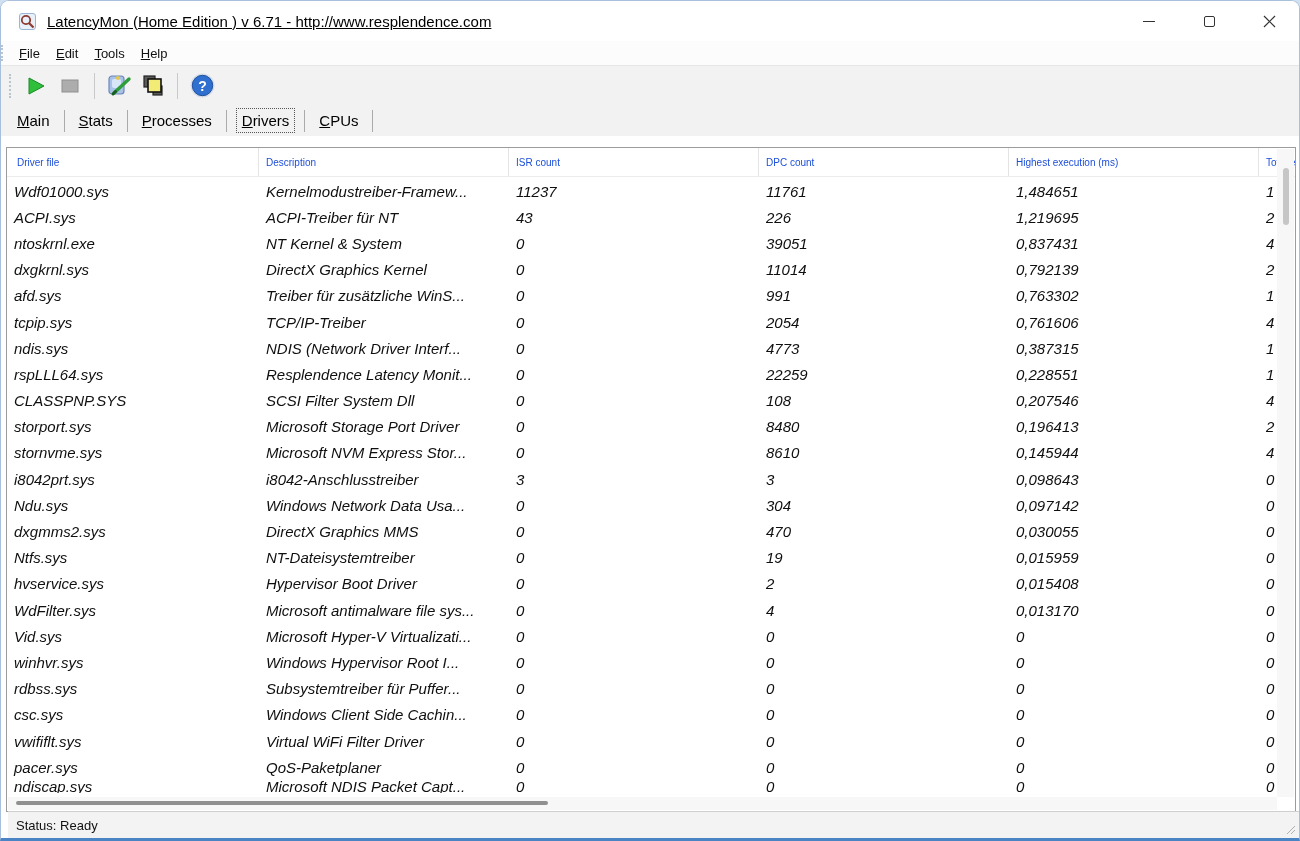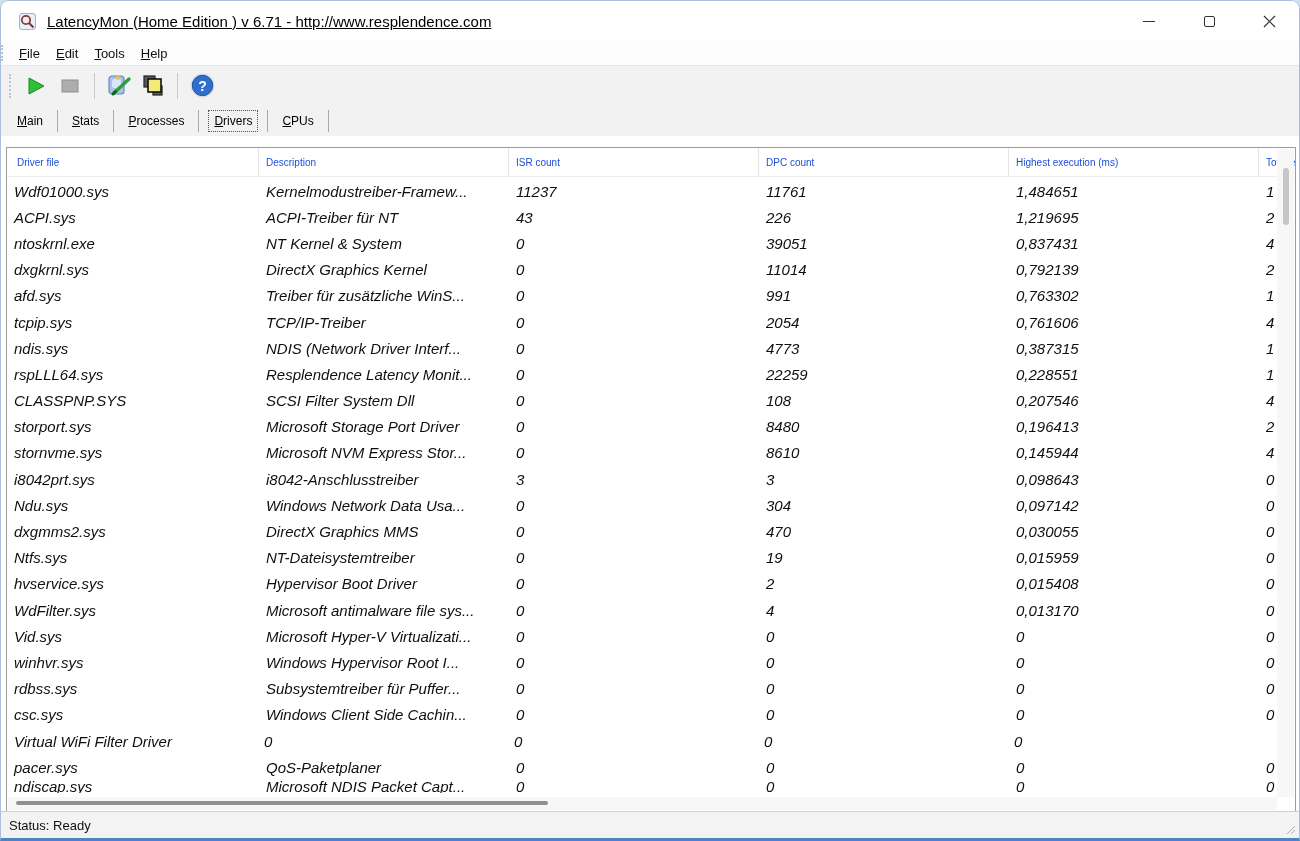--- a/index.html
+++ b/index.html
@@ -23,21 +23,21 @@
   .gripper{ width:3px; height:16px; border-left:2px dotted #b8c4d0; margin:0 7px 0 0; }
   .menu-item{ font-size:13px; color:#111; padding:2px 8px; }
   .hk{ text-decoration:underline; }
   
   .toolbar{ height:40px; background:#f2f2f2; border-top:1px solid #e6e6e6; display:flex; align-items:center; padding-left:8px; }
   .toolbar .gripper{ height:24px; }
   .tbtn{ width:30px; height:30px; display:flex; align-items:center; justify-content:center; margin:0 2px; }
   .tsep{ width:1px; height:26px; background:#c9c9c9; margin:0 7px; }
   
   .tabbar{ height:31px; background:#f2f2f2; display:flex; align-items:center; padding-left:2px; }
-  .tab{ font-size:12px; color:#000; padding:3px 5px; margin:0 9px; white-space:nowrap; }
+  .tab{ font-size:15px; color:#000; padding:3px 5px; margin:0 9px; white-space:nowrap; }
   .tab.active{ border:1px dotted #555; }
   .tab-sep{ width:1px; height:22px; background:#aaa; }
   
   .table-wrap{
     position:absolute; left:5px; top:146px; width:1290px; height:665px;
     background:#fff; border:1px solid #9c9c9c;
   }
   .thead{ display:flex; height:29px; border-bottom:1px solid #ececec; }
   .th{ font-size:10px; color:#1d4ed8; display:flex; align-items:center; padding-left:7px;
        border-right:1px solid #e4e4e4; overflow:hidden; white-space:nowrap; flex:0 0 auto; }
@@ -47,21 +47,21 @@
   .row{ display:flex; height:26.2px; }
   .row.partial{ height:13px; overflow:hidden; }
   .td{ font-size:15px; color:#0f0f0f; display:flex; align-items:center; padding-left:7px;
        overflow:hidden; white-space:nowrap; flex:0 0 auto; }
   
   .vscroll{ position:absolute; top:1px; right:1px; width:17px; bottom:14px; background:#f7f7f7; }
   .vthumb{ position:absolute; top:19px; left:6px; width:6px; height:57px; background:#c6c6c6; border-radius:3px; }
   .hscroll{ position:absolute; left:1px; right:18px; bottom:1px; height:13px; background:#f7f7f7; }
   .hthumb{ position:absolute; left:8px; top:4px; width:532px; height:4px; background:#909090; border-radius:2px; }
   
-  .statusbar{ position:absolute; left:0; right:0; bottom:0; height:27px; background:#f3f3f3;
+  .statusbar{ position:absolute; left:7px; right:0; bottom:0; height:27px; background:#f3f3f3;
     border-top:1px solid #cfcfcf; display:flex; align-items:center; padding-left:8px; }
   .status-text{ font-size:13px; color:#111; }
   .resize-grip{ position:absolute; right:2px; bottom:2px; width:14px; height:14px; }
 </style>
 </head>
 <body>
 
 <div class="window">
 
   <div class="titlebar">
@@ -319,20 +319,21 @@
         </div>
         <div class="row">
           <div class="td c0">csc.sys</div>
           <div class="td c1">Windows Client Side Cachin...</div>
           <div class="td c2">0</div>
           <div class="td c3">0</div>
           <div class="td c4">0</div>
           <div class="td c5">0</div>
         </div>
         <div class="row">
+          <div class="td c0">vwififlt.sys</div>
           <div class="td c1">Virtual WiFi Filter Driver</div>
           <div class="td c2">0</div>
           <div class="td c3">0</div>
           <div class="td c4">0</div>
           <div class="td c5">0</div>
         </div>
         <div class="row">
           <div class="td c0">pacer.sys</div>
           <div class="td c1">QoS-Paketplaner</div>
           <div class="td c2">0</div>

